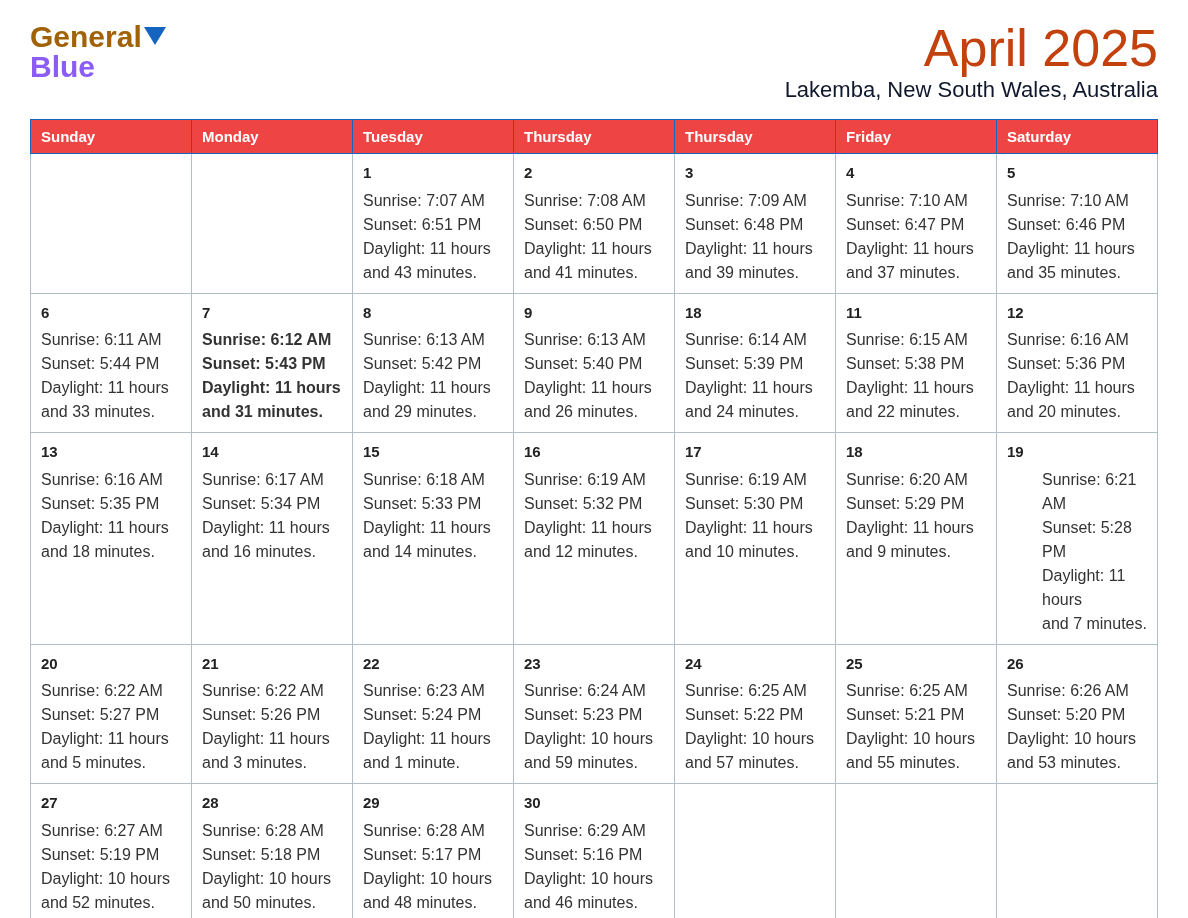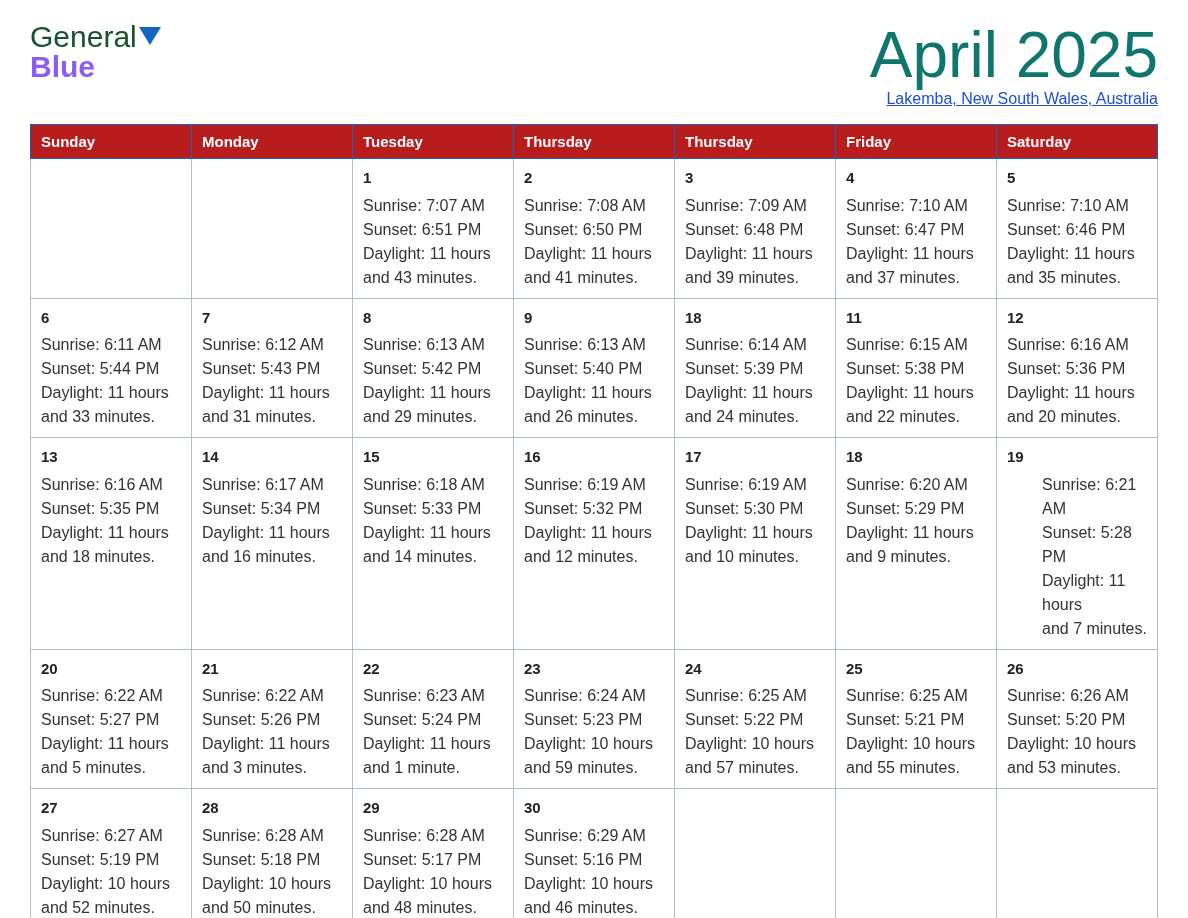--- a/index.html
+++ b/index.html
@@ -19,38 +19,37 @@
     }
     .logo {
       display: flex;
       flex-direction: column;
       align-items: flex-start;
     }
     .title-block {
       text-align: right;
     }
     .title-block h1 {
-      font-size: 64px;
+      font-size: 52px;
       font-weight: 400;
-      color: #0f766e;
+      color: #c2410c;
       line-height: 1.1;
     }
     .title-block h2 {
-      font-size: 16px;
+      font-size: 22px;
       font-weight: 400;
-      color: #1d4ed8;
-      text-decoration: underline;
+      color: #0f172a;
     }
     table {
       width: 100%;
       border-collapse: collapse;
       table-layout: fixed;
     }
     thead tr th {
-      background-color: #b91c1c;
+      background-color: #ef4444;
       color: #fff;
       padding: 8px 10px;
       text-align: left;
       font-size: 15px;
       font-weight: 600;
       border: 1px solid #1565c0;
     }
     tbody tr td {
       border: 1px solid #b0bec5;
       vertical-align: top;
@@ -73,22 +72,22 @@
     }
     tbody tr:last-child td {
       border-bottom: 2px solid #7f1d1d;
     }
     .logo-row {
       display: flex;
       align-items: center;
     }
     .logo-general {
       font-size: 30px;
-      font-weight: normal;
-      color: #14532d;
+      font-weight: bold;
+      color: #a16207;
     }
     .logo-second-line {
       font-size: 30px;
       font-weight: bold;
       color: #8b5cf6;
       margin-top: -4px;
     }
   </style>
 </head>
 <body>
@@ -164,21 +163,21 @@
       <tr>
         <td>
           <span class="day-number">6</span>
           <div class="day-info" style="white-space: pre-line;">Sunrise: 6:11 AM
 Sunset: 5:44 PM
 Daylight: 11 hours
 and 33 minutes.</div>
         </td>
         <td>
           <span class="day-number">7</span>
-          <div class="day-info" style="white-space: pre-line;">Sunrise: 6:12 AM
+          <div class="day-info" style="white-space: pre-line; font-weight: bold;">Sunrise: 6:12 AM
 Sunset: 5:43 PM
 Daylight: 11 hours
 and 31 minutes.</div>
         </td>
         <td>
           <span class="day-number">8</span>
           <div class="day-info" style="white-space: pre-line;">Sunrise: 6:13 AM
 Sunset: 5:42 PM
 Daylight: 11 hours
 and 29 minutes.</div>

